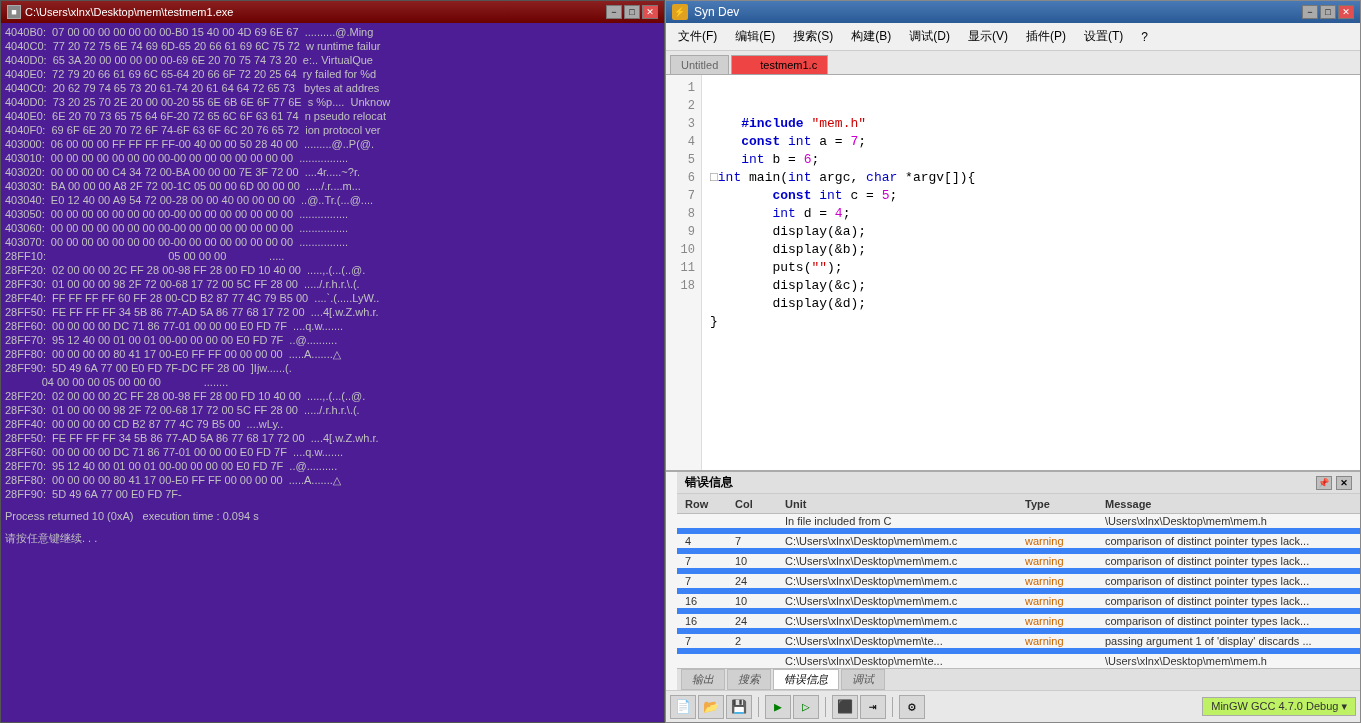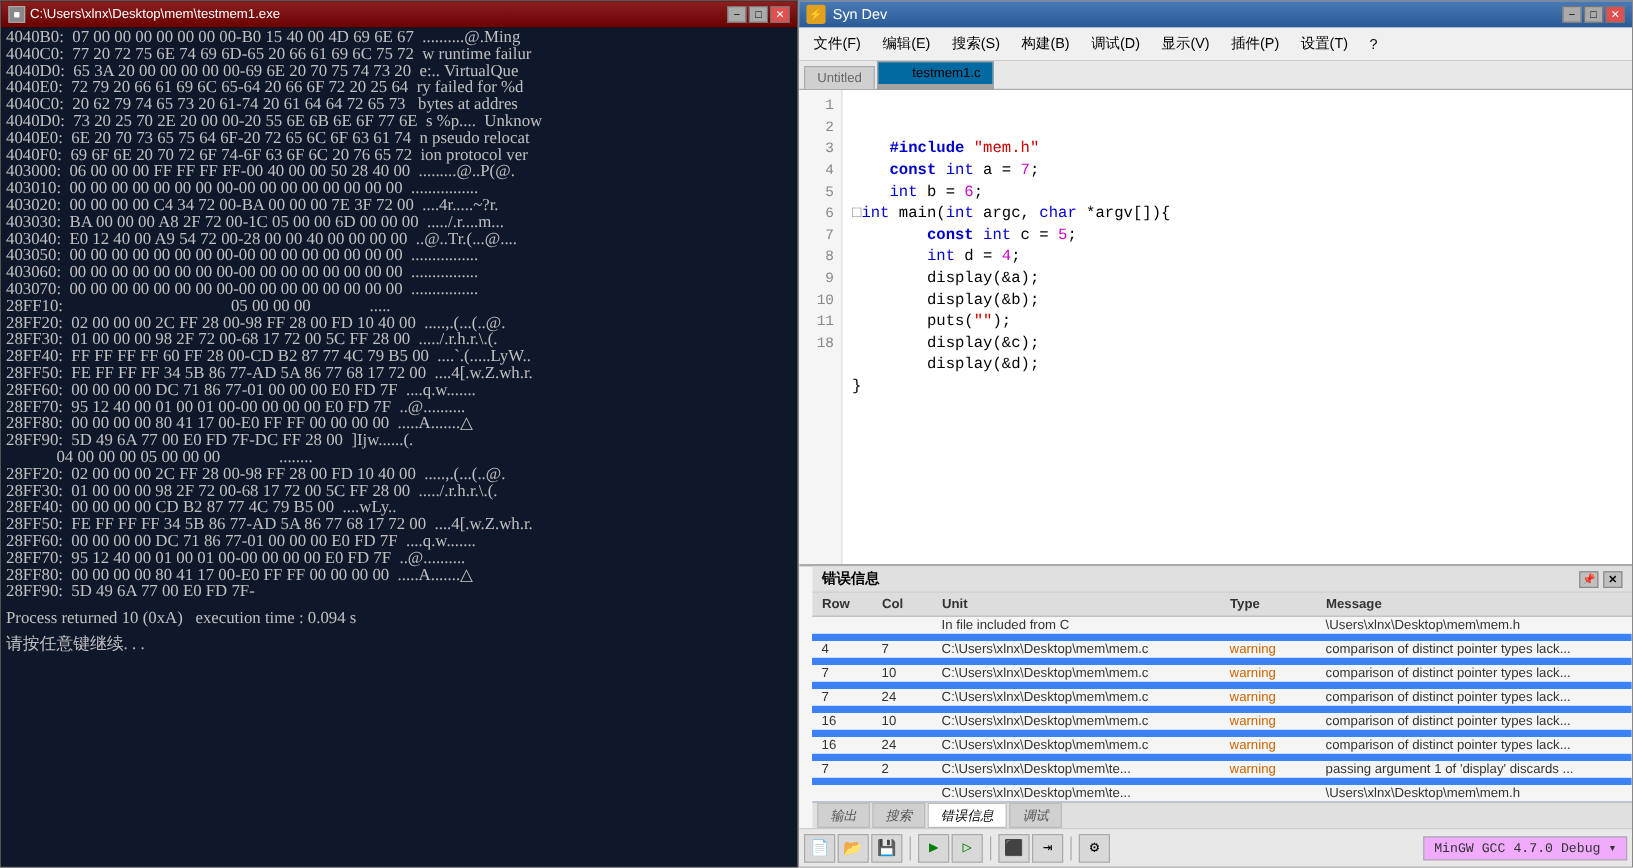--- a/index.html
+++ b/index.html
@@ -25,24 +25,24 @@
       font-size: 11px;
       font-family: Arial, sans-serif;
     }
     #terminal-title-left { display: flex; align-items: center; gap: 4px; }
     #terminal-title-icon { width: 14px; height: 14px; background: #888; border: 1px solid #aaa; display: flex; align-items: center; justify-content: center; font-size: 9px; color: #fff; }
     #terminal-controls { display: flex; gap: 2px; }
     .t-btn { width: 16px; height: 14px; background: #aaa; border: 1px solid #777; display: flex; align-items: center; justify-content: center; font-size: 9px; cursor: pointer; font-family: Arial; color: #000; }
     .t-btn.close { background: #e05050; color: white; }
     #terminal-content {
       flex: 1;
-      background: #0f172a;
+      background: #4c1d95;
       color: #c0c0c0;
-      font-size: 14px;
-      font-family: Liberation Serif, serif;
+      font-size: 11px;
+      font-family: Liberation Sans, sans-serif;
       overflow: hidden;
       padding: 2px 4px;
       line-height: 14px;
     }
     .term-line { white-space: pre; color: #c0c0c0; }
     .term-bottom { color: #c0c0c0; margin-top: 8px; }
 
     
     #ide-window {
       width: 696px;
@@ -95,23 +95,23 @@
     .tab {
       padding: 3px 10px;
       border: 1px solid #aaa;
       border-bottom: none;
       background: #d0d0d0;
       cursor: pointer;
       color: #666;
       margin-right: 2px;
     }
     .tab.active {
-      background: #0369a1;
+      background: #ef4444;
       color: #000;
-      border-bottom: 5px solid #a3a3a3;
+      border-bottom: 1px solid #a3a3a3;
       margin-bottom: -1px;
       padding-left: 28px;
     }
 
     #ide-main {
       flex: 1;
       display: flex;
       flex-direction: column;
       overflow: hidden;
     }
@@ -232,21 +232,21 @@
       height: 32px;
       display: flex;
       align-items: center;
       padding: 0 4px;
       gap: 2px;
       border-top: 1px solid #ccc;
     }
     .tb-btn { width: 26px; height: 24px; background: #d8d8d8; border: 1px solid #aaa; display: flex; align-items: center; justify-content: center; font-size: 13px; cursor: pointer; }
     .tb-sep { width: 1px; height: 20px; background: #aaa; margin: 0 4px; }
     .tb-right { margin-left: auto; display: flex; align-items: center; }
-    .compiler-label { font-size: 11px; font-family: Liberation Mono, monospace; background: #f0abfc; border: 1px solid #aaa; padding: 2px 8px; color: #333; }
+    .compiler-label { font-size: 11px; font-family: Liberation Sans, sans-serif; background: #bef264; border: 1px solid #aaa; padding: 2px 8px; color: #333; }
   </style>
 </head>
 <body>
 
 <div id="terminal-window">
   <div id="terminal-titlebar">
     <div id="terminal-title-left">
       <div id="terminal-title-icon">■</div>
       <span>C:\Users\xlnx\Desktop\mem\testmem1.exe</span>
     </div>

